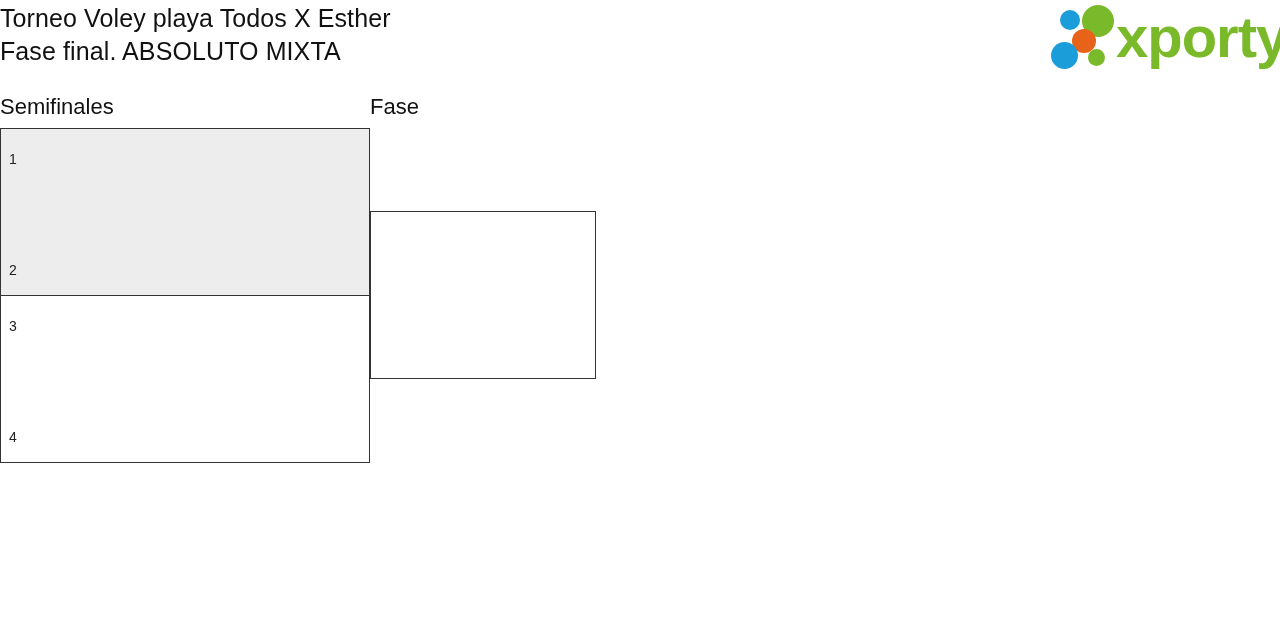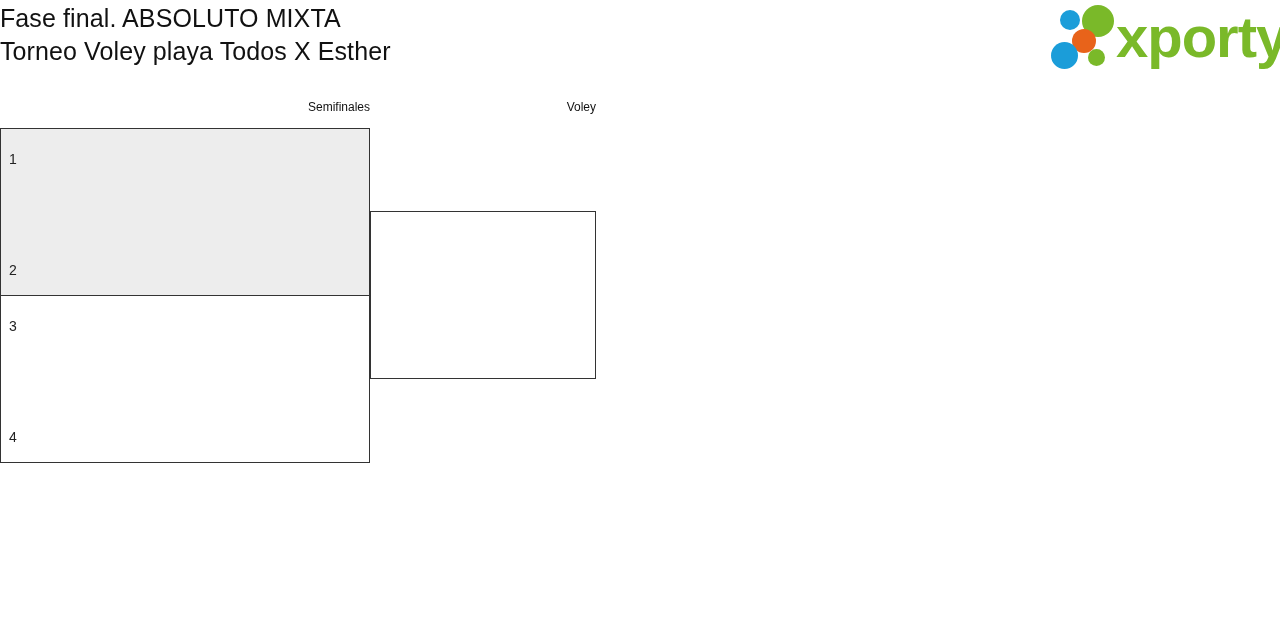--- a/index.html
+++ b/index.html
@@ -97,25 +97,25 @@
   #bracket {
     position: absolute;
     left: 0;
     top: 0;
     width: 1280px;
     height: 628px;
   }
   .round-header {
     position: absolute;
     top: 96px;
-    font-size: 12px;
+    font-size: 22px;
     line-height: 22px;
     font-weight: 400;
     color: #111111;
-    text-align: right;
+    text-align: left;
     white-space: nowrap;
   }
   #round-header-0 { left: 0px;   width: 370px; }
   #round-header-1 { left: 370px; width: 226px; }
 
   .match-box {
     position: absolute;
     border: 1px solid #333333;
     background: #ffffff;
   }
@@ -156,41 +156,41 @@
   }
   #connector-sf1 { left: 369px; top: 211px; width: 2px; }
   #connector-sf2 { left: 369px; top: 378px; width: 2px; }
 </style>
 </head>
 <body>
 
 <div id="header">
 
   <div id="title-block">
+    <div class="title-line">Torneo Voley playa Todos X Esther</div>
     <div class="title-line">Fase final. ABSOLUTO MIXTA</div>
-    <div class="title-line">Torneo Voley playa Todos X Esther</div>
   </div>
 
   <div id="logo">
     <div id="logo-dots">
       <span class="dot" id="dot-blue-small"></span>
       <span class="dot" id="dot-green-large"></span>
       <span class="dot" id="dot-orange"></span>
       <span class="dot" id="dot-blue-large"></span>
       <span class="dot" id="dot-green-small"></span>
     </div>
     <div id="logo-wordmark">xporty</div>
   </div>
 
 </div>
 
 <div id="bracket">
 
   <div class="round-header" id="round-header-0">Semifinales</div>
-  <div class="round-header" id="round-header-1">Voley</div>
+  <div class="round-header" id="round-header-1">Fase</div>
 
   <div class="match-box highlight" id="match-sf-1">
     <div class="slot slot-top">1</div>
     <div class="slot slot-bottom">2</div>
   </div>
 
   <div class="match-box" id="match-sf-2">
     <div class="slot slot-top">3</div>
     <div class="slot slot-bottom">4</div>
   </div>

